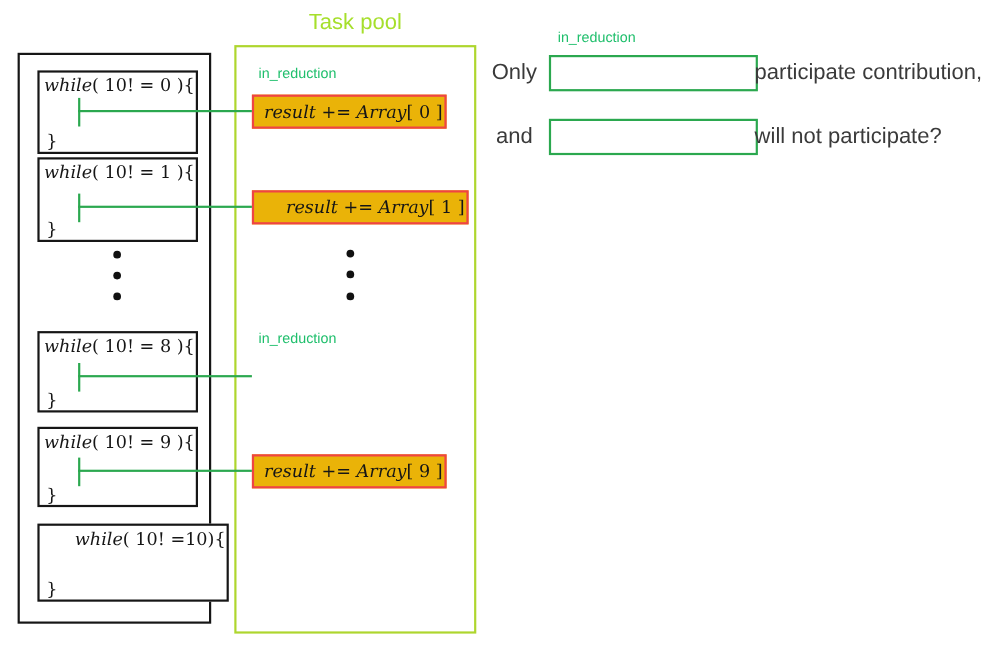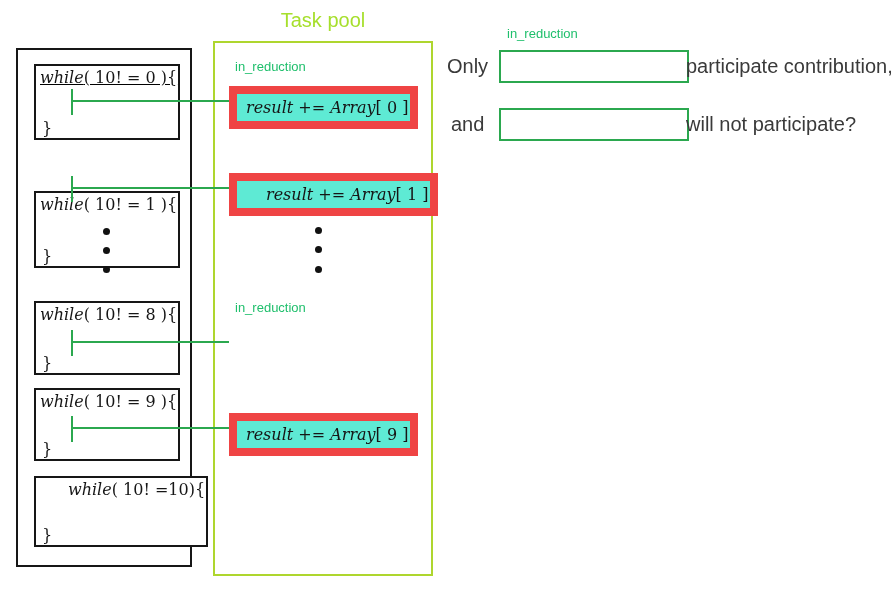--- a/index.html
+++ b/index.html
@@ -17,46 +17,46 @@
   
   .hline{position:absolute;height:2px;background:#2BA84F;z-index:6;}
   .vline{position:absolute;width:2px;background:#2BA84F;z-index:6;}
 
   
   .pool-rect{position:absolute;left:213px;top:41px;width:216px;height:531px;
              border:2px solid #AED62E;background:#ffffff;}
   .pool-title{position:absolute;left:213px;top:9px;width:220px;text-align:center;
               font-size:20px;color:#A6DF2C;}
   .inred{position:absolute;font-size:13px;color:#1FBF6C;white-space:pre;}
-  .rbox{position:absolute;left:229px;width:173px;height:27px;border:8px solid #ef4444;
-        background:#5eead4;z-index:4;}
+  .rbox{position:absolute;left:229px;width:173px;height:27px;border:2px solid #ef4444;
+        background:#eab308;z-index:4;}
   .rline{font:16px "DejaVu Serif", serif;color:#161616;line-height:27px;
          padding-left:9px;white-space:pre;}
 
   
   .dot{position:absolute;width:7px;height:7px;border-radius:50%;background:#111111;}
 
   
   .qtext{position:absolute;height:33px;line-height:33px;font-size:20px;color:#3a3a3a;
          white-space:pre;}
   .ans{position:absolute;left:499px;width:174px;height:29px;border:2px solid #2BA84F;
        background:#ffffff;outline:none;padding:0 6px;font:16px "Liberation Sans", sans-serif;}
 </style>
 </head>
 <body>
 
 <div class="canvas">
 
   <div class="outer-rect"></div>
 
-  <div class="wbox" style="top:64px;height:72px;text-decoration:underline;">
+  <div class="wbox" style="top:64px;height:72px;">
     <div class="wline"><span class="it">while</span><span>( 10! = 0 ){</span></div>
     <div class="brace">}</div>
   </div>
-  <div class="wbox" style="top:143px;height:73px;margin-top:48px;">
+  <div class="wbox" style="top:143px;height:73px;">
     <div class="wline"><span class="it">while</span><span>( 10! = 1 ){</span></div>
     <div class="brace">}</div>
   </div>
   <div class="wbox" style="top:301px;height:70px;">
     <div class="wline"><span class="it">while</span><span>( 10! = 8 ){</span></div>
     <div class="brace">}</div>
   </div>
   <div class="wbox" style="top:388px;height:69px;">
     <div class="wline"><span class="it">while</span><span>( 10! = 9 ){</span></div>
     <div class="brace">}</div>

